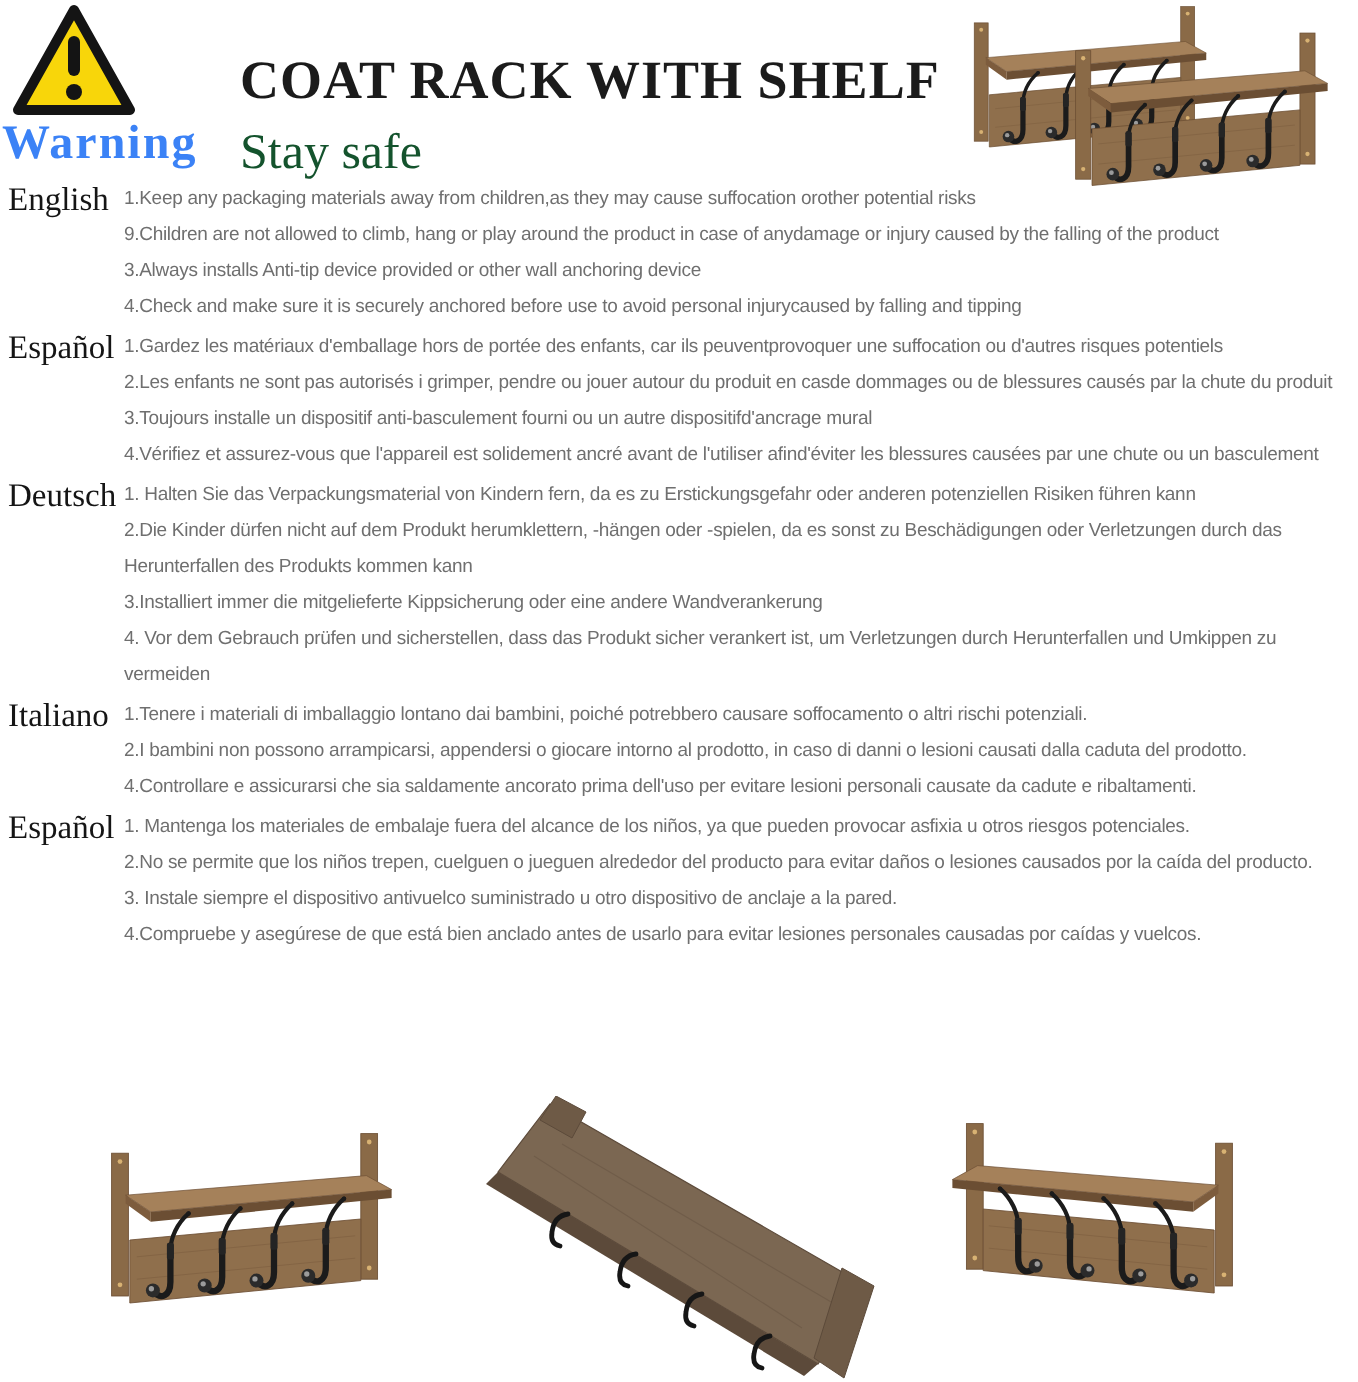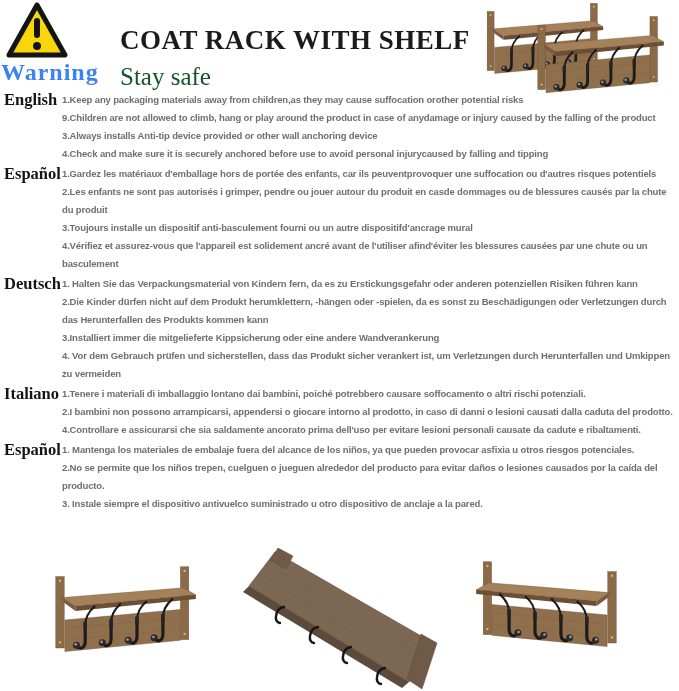--- a/index.html
+++ b/index.html
@@ -17,21 +17,21 @@
   .title-block{position:absolute;left:120px;top:25px;width:400px;}
   .page-title{
     font-family:"Liberation Serif",serif;font-weight:bold;font-size:27px;
     color:#1b1b1b;letter-spacing:.5px;white-space:nowrap;
   }
   .page-subtitle{
     font-family:"Liberation Serif",serif;font-size:25px;color:#14532d;margin-top:7px;
   }
   .hero-image{position:absolute;left:477px;top:1px;}
   
-  .sections{position:absolute;left:4px;top:91px;width:671px;font-weight:bold;}
+  .sections{position:absolute;left:4px;top:91px;width:671px;}
   .section{display:flex;margin-bottom:2px;}
   .lang-label{
     flex:0 0 58px;font-family:"Liberation Serif",serif;font-size:16.5px;
     color:#151515;line-height:18px;
   }
   .items{flex:1;min-width:0;}
   .items p{
     margin:0;font-size:9.5px;line-height:18px;letter-spacing:-0.15px;color:#6f6f6f;
   }
   
@@ -139,20 +139,21 @@
         <p>4.Controllare e assicurarsi che sia saldamente ancorato prima dell'uso per evitare lesioni personali causate da cadute e ribaltamenti.</p>
       </div>
     </div>
 
     <div class="section">
       <div class="lang-label">Español</div>
       <div class="items">
         <p>1. Mantenga los materiales de embalaje fuera del alcance de los niños, ya que pueden provocar asfixia u otros riesgos potenciales.</p>
         <p>2.No se permite que los niños trepen, cuelguen o jueguen alrededor del producto para evitar daños o lesiones causados por la caída del producto.</p>
         <p>3. Instale siempre el dispositivo antivuelco suministrado u otro dispositivo de anclaje a la pared.</p>
+        <p>4.Compruebe y asegúrese de que está bien anclado antes de usarlo para evitar lesiones personales causadas por caídas y vuelcos.</p>
       </div>
     </div>
 
   </div>
 
   <div class="photo photo-left">
     <svg width="160" height="112" viewBox="0 0 160 112">
       <use href="#coatrack" transform="translate(2,4) scale(0.70)"></use>
     </svg>
   </div>

